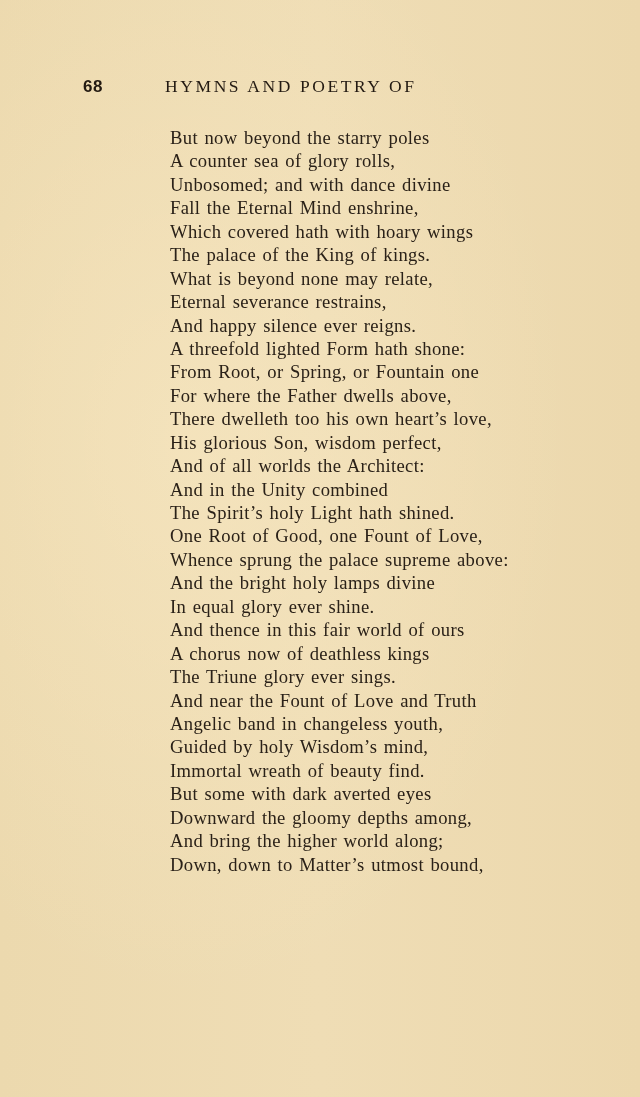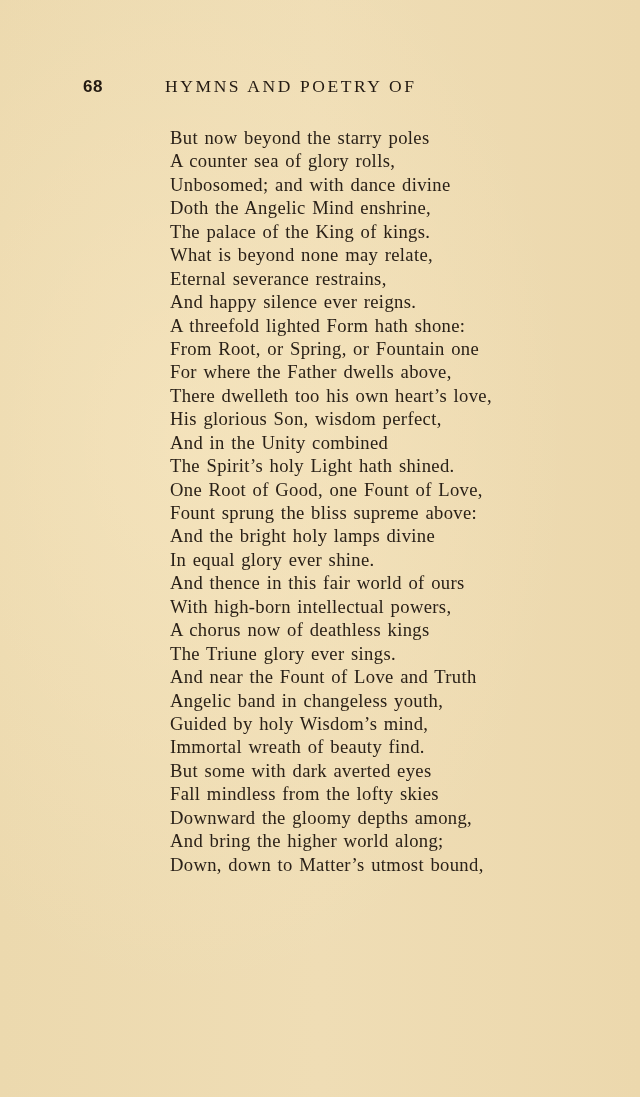--- a/index.html
+++ b/index.html
@@ -74,43 +74,43 @@
 <div class="page">
   <div class="running-head">
     <span class="page-number">68</span>
     <span class="head-title">HYMNS AND POETRY OF</span>
   </div>
 
   <ul class="verse">
     <li>But now beyond the starry poles</li>
     <li>A counter sea of glory rolls,</li>
     <li>Unbosomed; and with dance divine</li>
-    <li>Doth the Angelic Mind enshrine,</li>
+    <li>Fall the Eternal Mind enshrine,</li>
+    <li>Which covered hath with hoary wings</li>
     <li>The palace of the King of kings.</li>
     <li>What is beyond none may relate,</li>
     <li>Eternal severance restrains,</li>
     <li>And happy silence ever reigns.</li>
     <li>A threefold lighted Form hath shone:</li>
     <li>From Root, or Spring, or Fountain one</li>
     <li>For where the Father dwells above,</li>
     <li>There dwelleth too his own heart’s love,</li>
     <li>His glorious Son, wisdom perfect,</li>
+    <li>And of all worlds the Architect:</li>
     <li>And in the Unity combined</li>
     <li>The Spirit’s holy Light hath shined.</li>
     <li>One Root of Good, one Fount of Love,</li>
-    <li>Fount sprung the bliss supreme above:</li>
+    <li>Whence sprung the palace supreme above:</li>
     <li>And the bright holy lamps divine</li>
     <li>In equal glory ever shine.</li>
     <li>And thence in this fair world of ours</li>
-    <li>With high-born intellectual powers,</li>
     <li>A chorus now of deathless kings</li>
     <li>The Triune glory ever sings.</li>
     <li>And near the Fount of Love and Truth</li>
     <li>Angelic band in changeless youth,</li>
     <li>Guided by holy Wisdom’s mind,</li>
     <li>Immortal wreath of beauty find.</li>
     <li>But some with dark averted eyes</li>
-    <li>Fall mindless from the lofty skies</li>
     <li>Downward the gloomy depths among,</li>
     <li>And bring the higher world along;</li>
     <li>Down, down to Matter’s utmost bound,</li>
   </ul>
 </div>
 
 </body></html>

